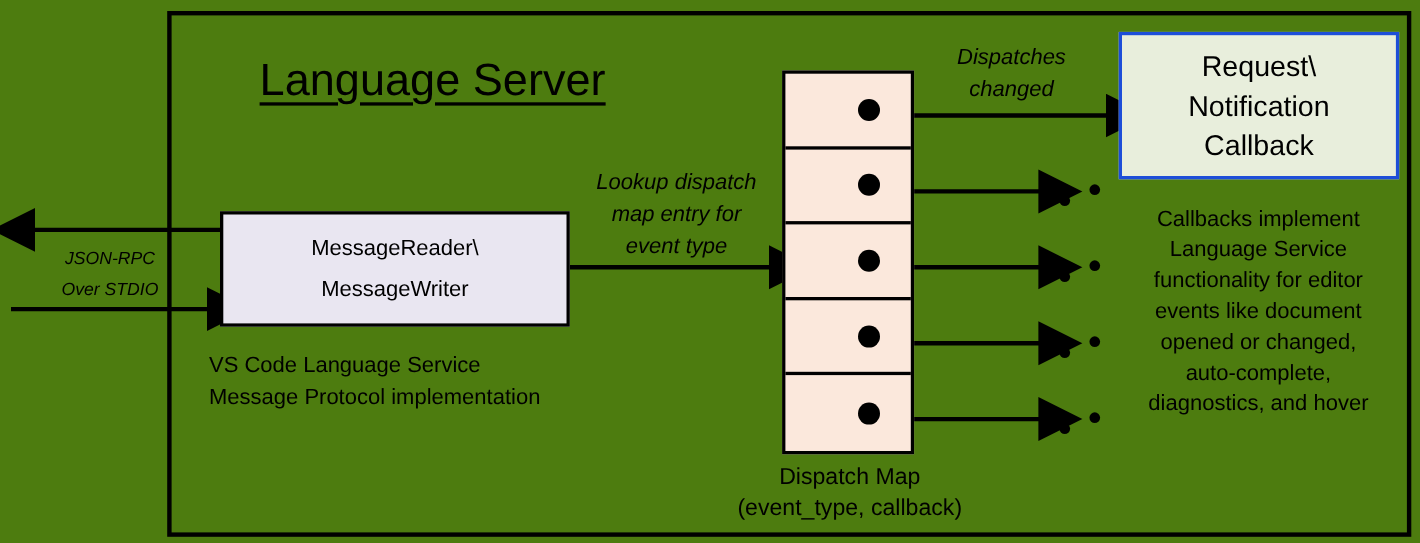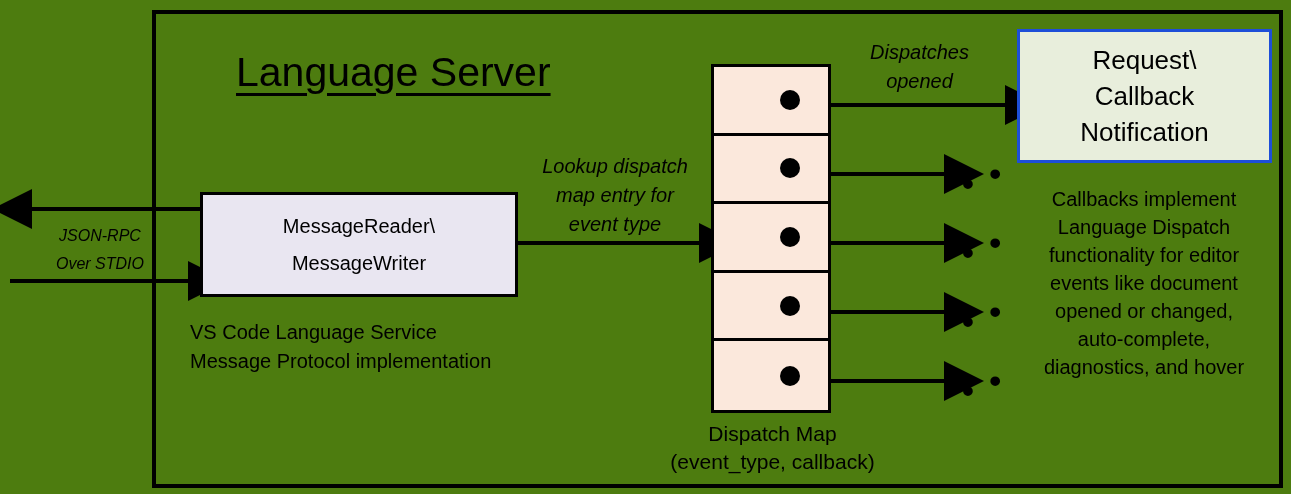--- a/index.html
+++ b/index.html
@@ -262,38 +262,38 @@
       <span class="map-dot"></span>
     </div>
   </div>
   <div class="abs map-caption">
     <div>Dispatch Map</div>
     <div>(event_type, callback)</div>
   </div>
 
   <div class="abs dispatches-label">
     <div>Dispatches</div>
-    <div>opened</div>
+    <div>changed</div>
   </div>
 
   <div class="ellipsis" style="left:962px; top:168px;">• • •</div>
   <div class="ellipsis" style="left:962px; top:237px;">• • •</div>
   <div class="ellipsis" style="left:962px; top:306px;">• • •</div>
   <div class="ellipsis" style="left:962px; top:375px;">• • •</div>
 
   <div class="abs callback-box">
     <div>
       <div>Request\</div>
+      <div>Notification</div>
       <div>Callback</div>
-      <div>Notification</div>
     </div>
   </div>
   <div class="abs callback-caption">
     <div>Callbacks implement</div>
-    <div>Language Dispatch</div>
+    <div>Language Service</div>
     <div>functionality for editor</div>
     <div>events like document</div>
     <div>opened or changed,</div>
     <div>auto-complete,</div>
     <div>diagnostics, and hover</div>
   </div>
 
 </div>
 
 </body></html>

